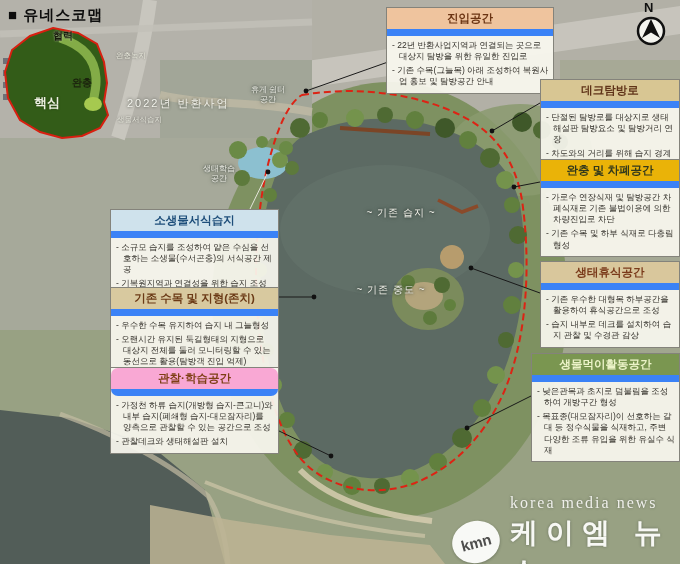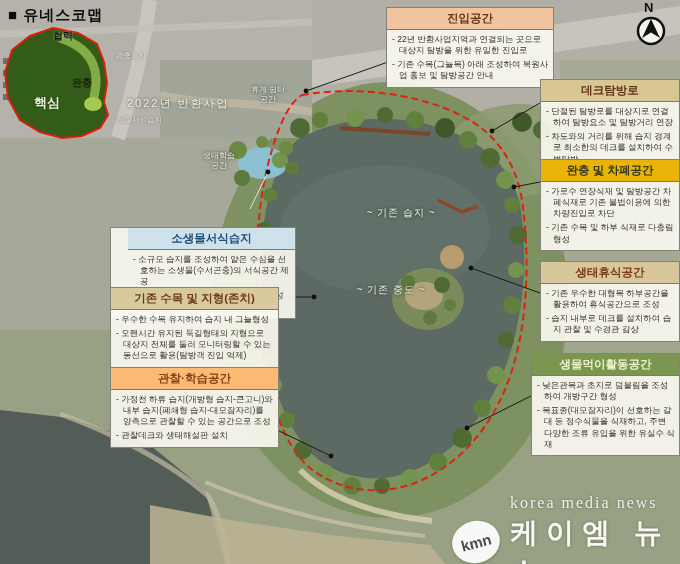--- a/index.html
+++ b/index.html
@@ -6,41 +6,41 @@
   #stage{
     position:relative;width:680px;height:564px;overflow:hidden;
     font-family:"Liberation Sans", sans-serif;
     background:#a6a99a;
   }
   #map-art{position:absolute;left:0;top:0;width:680px;height:564px;display:block;}
 
   
   .callout{position:absolute;border:1px solid #84837b;background:rgba(249,247,239,.93);}
   .callout .hd{display:block;text-align:center;font-weight:bold;font-size:11.5px;line-height:1.1;
-    padding:4px 0 4px;border-bottom:1px solid #3b82f6;}
+    padding:4px 0 4px;border-bottom:7px solid #3b82f6;}
   .callout ul{list-style:none;margin:0;padding:4px 4px 5px 5px;}
   .callout li{font-size:8.5px;line-height:1.32;color:#33302a;padding-left:7px;text-indent:-7px;margin:0 0 3px;}
   .callout li:last-child{margin-bottom:0;}
   .callout li::before{content:"- ";}
   #co-entry{left:386px;top:7px;width:166px;}
   #co-deck{left:540px;top:79px;width:138px;}
   #co-buffer{left:540px;top:159px;width:138px;}
   #co-rest{left:540px;top:261px;width:138px;}
   #co-feed{left:531px;top:353px;width:147px;}
-  #co-habitat{left:110px;top:227px;width:167px;padding-left:17px;}
+  #co-habitat{left:110px;top:209px;width:167px;}
   #co-trees{left:110px;top:287px;width:167px;}
   #co-observe{left:110px;top:367px;width:167px;}
 
   
   .maplabel{position:absolute;color:#f4f4ec;text-shadow:0 0 2px rgba(35,45,40,.95),0 0 4px rgba(35,45,40,.6);
     font-size:10px;letter-spacing:1px;text-align:center;}
   #ml-wetland{left:336px;top:206px;width:130px;}
   #ml-island{left:326px;top:283px;width:130px;}
   .tinylabel{font-size:8px;line-height:1.25;letter-spacing:0;}
-  #ml-eco{left:193px;top:151px;width:52px;}
+  #ml-eco{left:193px;top:164px;width:52px;}
   #ml-rest{left:240px;top:85px;width:56px;}
 
   
   .inlabel{position:absolute;}
   #in-title{left:8px;top:6px;font-size:15px;font-weight:bold;color:#0d0d0d;letter-spacing:1px;}
   #in-coop{left:53px;top:29px;font-size:10px;font-weight:bold;color:#15180a;text-shadow:0 0 2px rgba(220,228,200,.8);}
   #in-buffer{left:72px;top:76px;font-size:10px;font-weight:bold;color:#1b220d;}
   #in-core{left:34px;top:94px;font-size:13px;font-weight:bold;color:#eef1e2;text-shadow:0 0 2px rgba(20,40,10,.8);}
   #in-bgreen{left:116px;top:51px;font-size:7.5px;color:#ececе4;color:#ececdf;text-shadow:0 0 2px rgba(60,60,55,.8);}
   #in-project{left:127px;top:96px;font-size:11px;color:#f3f3ec;letter-spacing:2px;text-shadow:0 0 3px rgba(50,55,45,.9);}
@@ -211,21 +211,21 @@
     <span class="hd" style="background-color: rgb(239, 196, 158); color: rgb(107, 52, 19);">진입공간</span>
     <ul>
       <li>22년 반환사업지역과 연결되는 곳으로 대상지 탐방을 위한 유일한 진입로</li>
       <li>기존 수목(그늘목) 아래 조성하여 복원사업 홍보 및 탐방공간 안내</li>
     </ul>
   </div>
 
   <div class="callout" id="co-deck">
     <span class="hd" style="background-color: rgb(216, 198, 147); color: rgb(95, 51, 24);">데크탐방로</span>
     <ul>
-      <li>단절된 탐방로를 대상지로 연결하여 탐방요소 및 탐방거리 연장</li>
+      <li>단절된 탐방로를 대상지로 생태해설판 탐방요소 및 탐방거리 연장</li>
       <li>차도와의 거리를 위해 습지 경계로 최소한의 데크를 설치하여 수변탐방</li>
     </ul>
   </div>
 
   <div class="callout" id="co-buffer">
     <span class="hd" style="background-color: #eab308; color: rgb(50, 57, 28);">완충 및 차폐공간</span>
     <ul>
       <li>가로수 연장식재 및 탐방공간 차폐식재로 기존 불법이용에 의한 차량진입로 차단</li>
       <li>기존 수목 및 하부 식재로 다층림 형성</li>
     </ul>
@@ -257,21 +257,21 @@
 
   <div class="callout" id="co-trees">
     <span class="hd" style="background-color: rgb(216, 201, 159); color: rgb(107, 58, 22);">기존 수목 및 지형(존치)</span>
     <ul>
       <li>우수한 수목 유지하여 습지 내 그늘형성</li>
       <li>오랜시간 유지된 둑길형태의 지형으로 대상지 전체를 둘러 모니터링할 수 있는 동선으로 활용(탐방객 진입 억제)</li>
     </ul>
   </div>
 
   <div class="callout" id="co-observe">
-    <span class="hd" style="background-color: #fdba74; color: rgb(126, 63, 20);">관찰·학습공간</span>
+    <span class="hd" style="background-color: #f9a8d4; color: rgb(126, 63, 20); border-radius: 7px;">관찰·학습공간</span>
     <ul>
       <li>가정천 하류 습지(개방형 습지-큰고니)와 내부 습지(폐쇄형 습지-대모잠자리)를 양측으로 관찰할 수 있는 공간으로 조성</li>
       <li>관찰데크와 생태해설판 설치</li>
     </ul>
   </div>
 
   <div id="wm">
     <div class="wm-ellipse">
       <span>kmn</span>
     </div>

